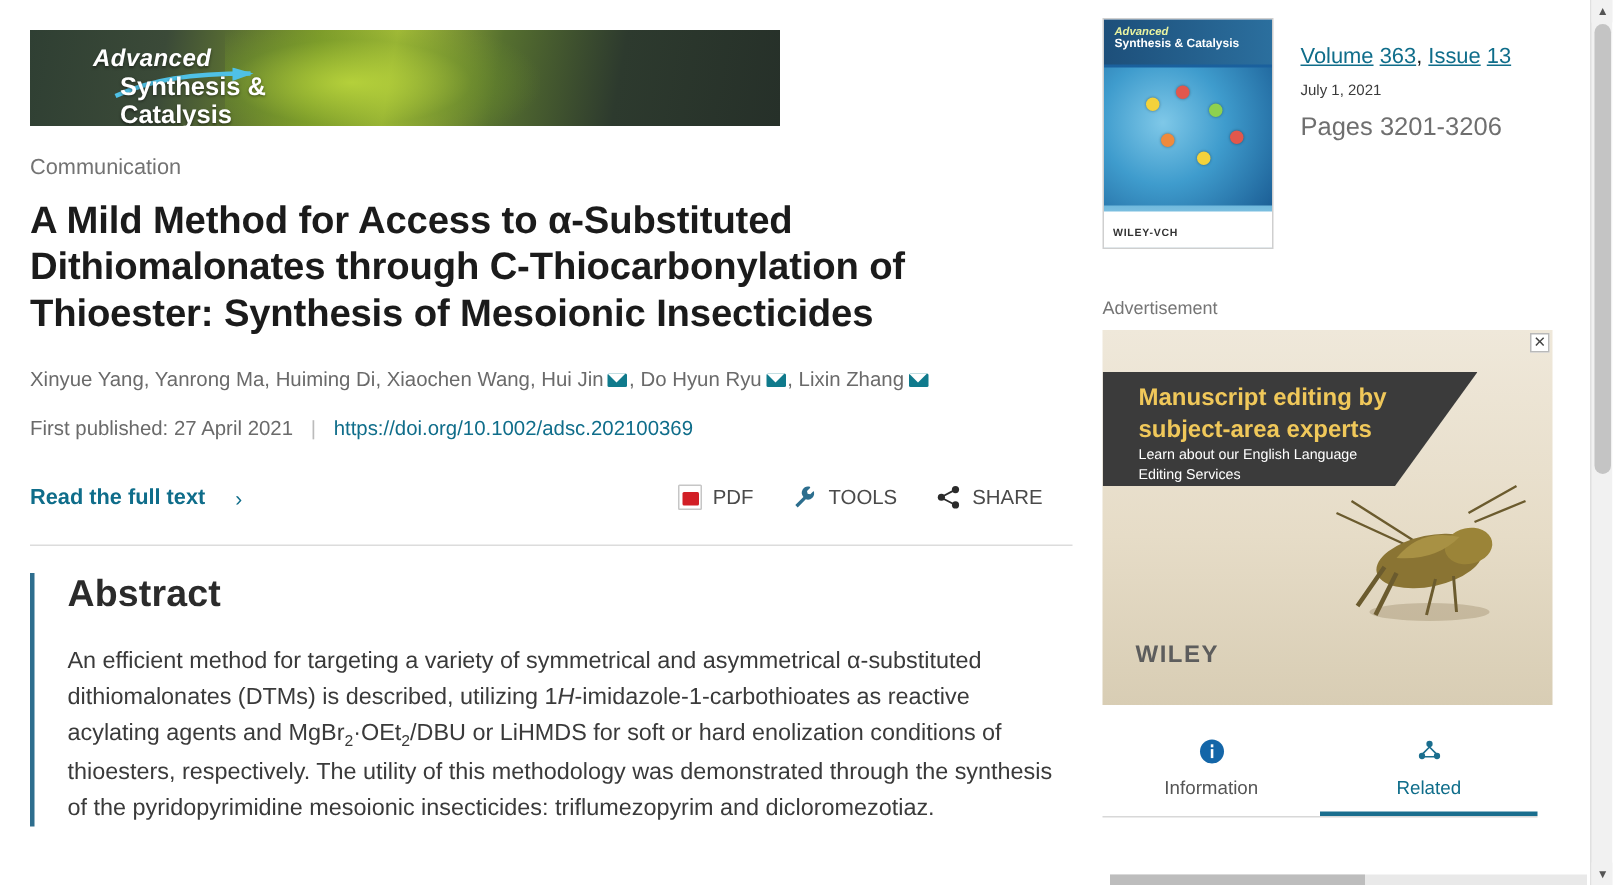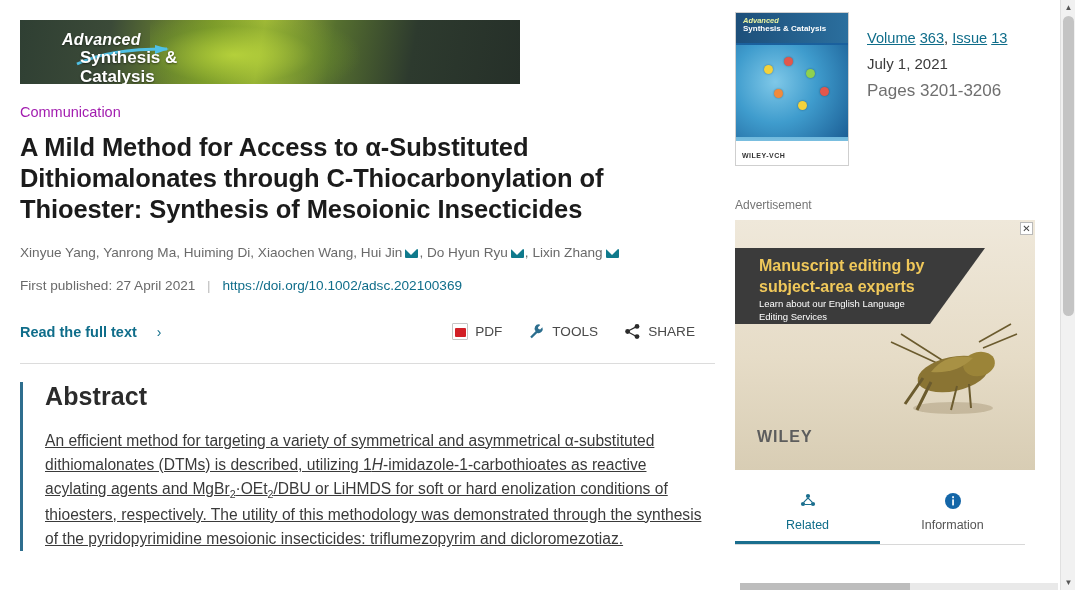--- a/index.html
+++ b/index.html
@@ -60,21 +60,21 @@
     font-weight: bold;
     color: #ffffff;
     text-shadow: 0 1px 2px rgba(0,0,0,.5);
   }
   .journal-banner .ln1 { top: 28px; }
   .journal-banner .ln2 { top: 47px; }
 
   .article-type {
     margin-top: 20px;
     font-size: 14.5px;
-    color: #a21caf;
+    color: #737373;
   }
 
   h1.title {
     margin: 12px 0 0 0;
     font-size: 25.5px;
     line-height: 1.22;
     font-weight: bold;
     color: #1b1b1b;
     letter-spacing: -0.1px;
     max-width: 680px;
@@ -187,21 +187,20 @@
     font-size: 25px;
     font-weight: bold;
     color: #2b2b2b;
     letter-spacing: .1px;
   }
   .abstract-body {
     margin-top: 18px;
     font-size: 15.6px;
     line-height: 1.56;
     color: #3a3a3a;
-    text-decoration: underline;
   }
   .abstract-body i { font-style: italic; }
   .abstract-body sub { font-size: 10.5px; }
 
   
   .right {
     width: 340px;
     padding: 12px 20px 0 0;
     position: relative;
   }
@@ -253,21 +252,21 @@
     font-size: 14.6px;
     color: #1b1b1b;
   }
   .issue-meta .vol a {
     color: #0f6d8a;
     text-decoration: underline;
   }
   .issue-meta .vol .plain { color: #1b1b1b; text-decoration: none; }
   .issue-meta .date {
     margin-top: 9px;
-    font-size: 15px;
+    font-size: 10px;
     color: #3a3a3a;
   }
   .issue-meta .pages {
     margin-top: 9px;
     font-size: 17px;
     color: #6f6f6f;
   }
 
   .ad-label {
     margin-top: 32px;
@@ -508,41 +507,41 @@
         <ellipse cx="118" cy="52" rx="16" ry="12" fill="#9b8438" transform="rotate(-12 118 52)"></ellipse>
         <path d="M70 60 Q 86 40 112 46 Q 96 62 70 60 Z" fill="#a89144"></path>
         <path d="M62 66 L44 92 M70 70 L56 98" stroke="#6b5b2e" stroke-width="3" fill="none"></path>
         <path d="M96 74 L90 98 M108 72 L110 96" stroke="#6b5b2e" stroke-width="2" fill="none"></path>
         <ellipse cx="92" cy="96" rx="40" ry="6" fill="rgba(120,100,60,0.25)"></ellipse>
       </svg>
       <div class="ad-wiley">WILEY</div>
     </div>
 
     <div class="tabs">
+      <div class="tab">
+        <span class="ticon">
+          <svg width="18" height="18" viewBox="0 0 18 18">
+            <circle cx="9" cy="9" r="8" fill="#1466a8"></circle>
+            <rect x="8.2" y="7.4" width="1.7" height="6" fill="#fff"></rect>
+            <rect x="8.2" y="4.2" width="1.7" height="2" fill="#fff"></rect>
+          </svg>
+        </span>
+        <span class="label">Information</span>
+      </div>
       <div class="tab active">
         <span class="ticon">
           <svg width="18" height="18" viewBox="0 0 18 18">
             <circle cx="9" cy="4" r="2.1" fill="#1a6e8e"></circle>
             <circle cx="4" cy="12" r="2.1" fill="#1a6e8e"></circle>
             <circle cx="14" cy="12" r="2.1" fill="#1a6e8e"></circle>
             <path d="M9 6 L4.6 10.4 M9 6 L13.4 10.4 M6 12.5 L12 12.5" stroke="#1a6e8e" stroke-width="1.1" fill="none"></path>
           </svg>
         </span>
         <span class="label">Related</span>
       </div>
-      <div class="tab">
-        <span class="ticon">
-          <svg width="18" height="18" viewBox="0 0 18 18">
-            <circle cx="9" cy="9" r="8" fill="#1466a8"></circle>
-            <rect x="8.2" y="7.4" width="1.7" height="6" fill="#fff"></rect>
-            <rect x="8.2" y="4.2" width="1.7" height="2" fill="#fff"></rect>
-          </svg>
-        </span>
-        <span class="label">Information</span>
-      </div>
     </div>
   </div>
 
   <div class="scrollbar">
     <div class="up">▲</div>
     <div class="thumb"></div>
     <div class="down">▼</div>
   </div>
 
   <div class="hscroll">

